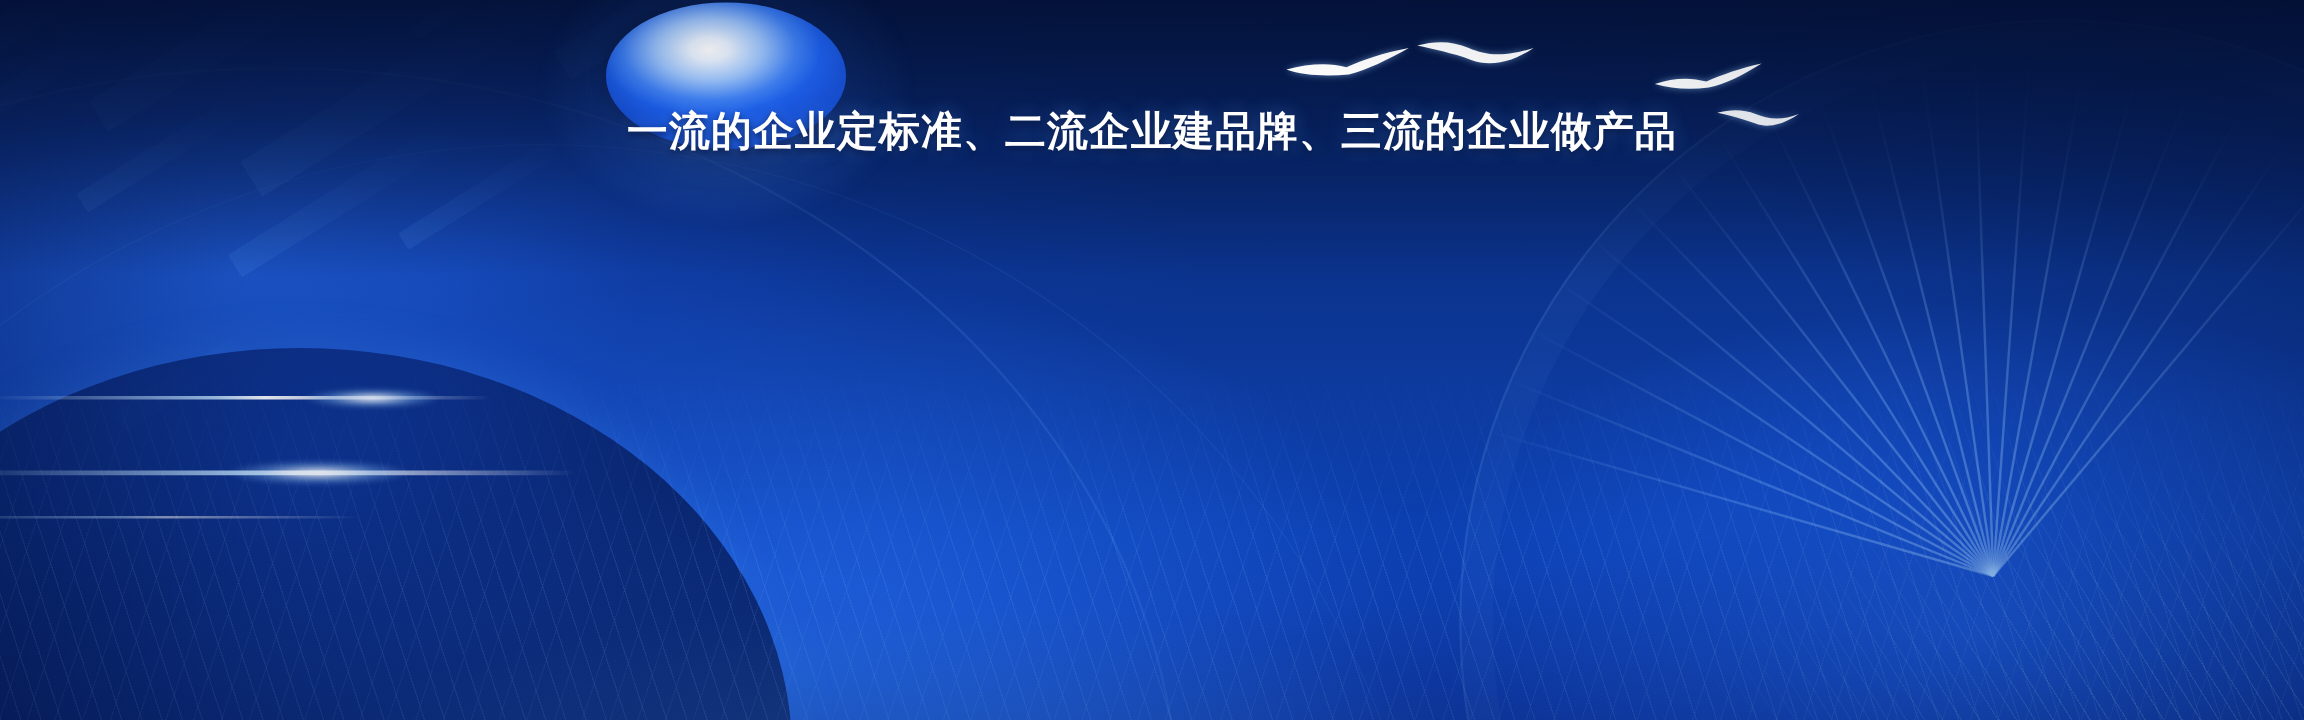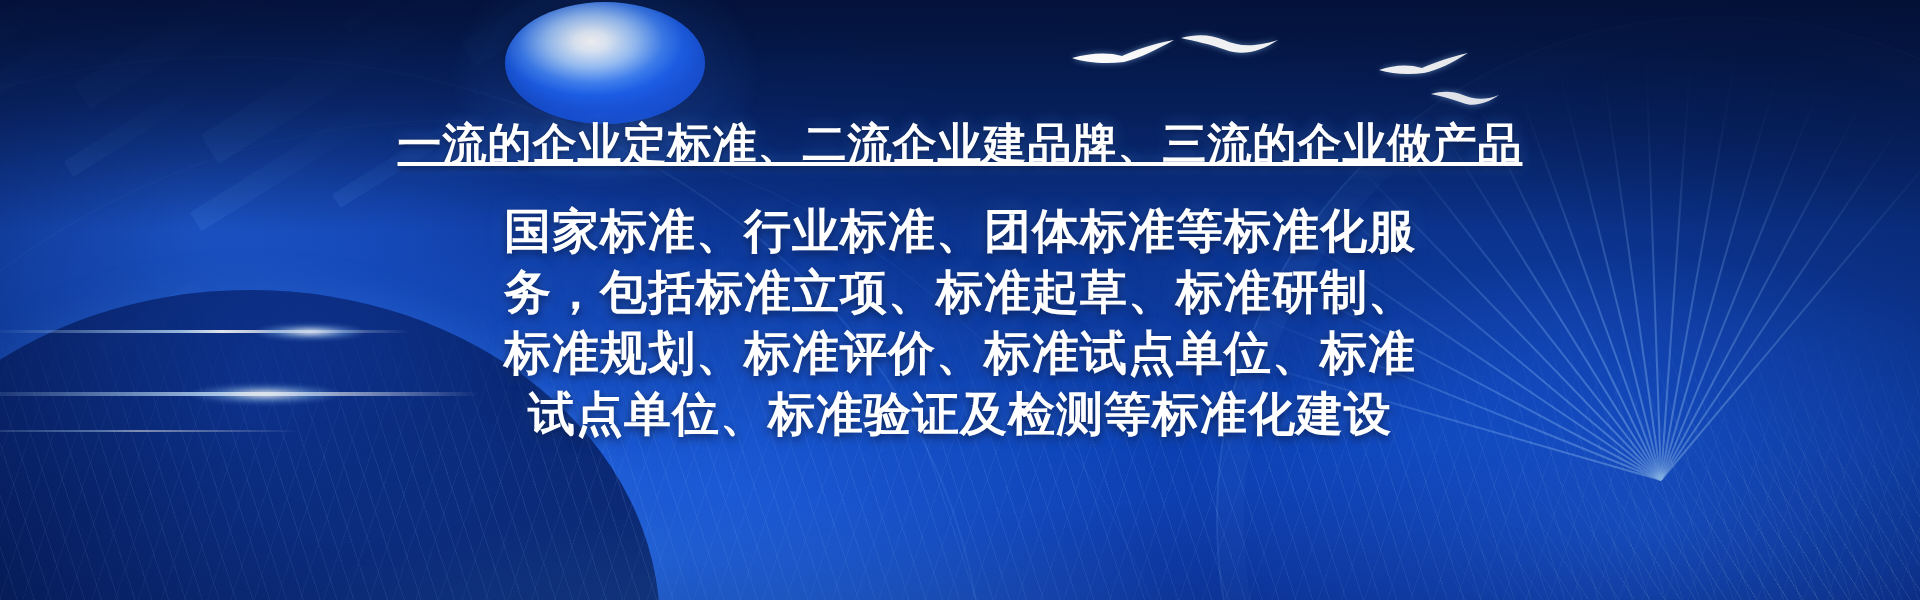--- a/index.html
+++ b/index.html
@@ -152,29 +152,28 @@
   .gull{ position:absolute; }
   .gull svg{ display:block; filter:drop-shadow(0 0 3px rgba(160,210,255,0.55)); }
 
   
   .content{
     position:absolute; inset:0;
     display:flex; flex-direction:column; align-items:center;
     z-index:20;
   }
   .headline{
-    margin-top:118px;
-    font-size:44px;
+    margin-top:90px;
+    font-size:34px;
     line-height:1.18;
     font-weight:700;
     color:#ffffff;
     letter-spacing:1px;
     text-shadow:0 2px 6px rgba(3,18,60,0.85), 0 0 14px rgba(90,160,255,0.45);
     white-space:nowrap;
-    text-decoration:underline;
   }
   .body-text{
     margin-top:30px;
     width:1040px;
     text-align:center;
     font-size:47px;
     line-height:1.30;
     font-weight:700;
     color:#ffffff;
     letter-spacing:1px;
@@ -267,21 +266,15 @@
     <svg width="70" height="24" viewBox="0 0 70 24" aria-hidden="true">
       <path d="M1 8 C 12 5, 23 5, 33 9 C 43 13, 54 15, 69 9 C 56 18, 43 21, 33 17 C 22 13, 11 10, 1 8 Z" fill="#ffffff" opacity="0.92"></path>
     </svg>
   </div>
 
   <div class="bg-vignette"></div>
 
   <div class="content">
     <div class="headline">一流的企业定标准、二流企业建品牌、三流的企业做产品</div>
 
-    <div class="body-text">
-      <span class="ln">国家标准、行业标准、团体标准等标准化服</span>
-      <span class="ln">务，包括标准立项、标准起草、标准研制、</span>
-      <span class="ln">标准规划、标准评价、标准试点单位、标准</span>
-      <span class="ln">试点单位、标准验证及检测等标准化建设</span>
-    </div>
   </div>
 
 </div>
 
 </body></html>

